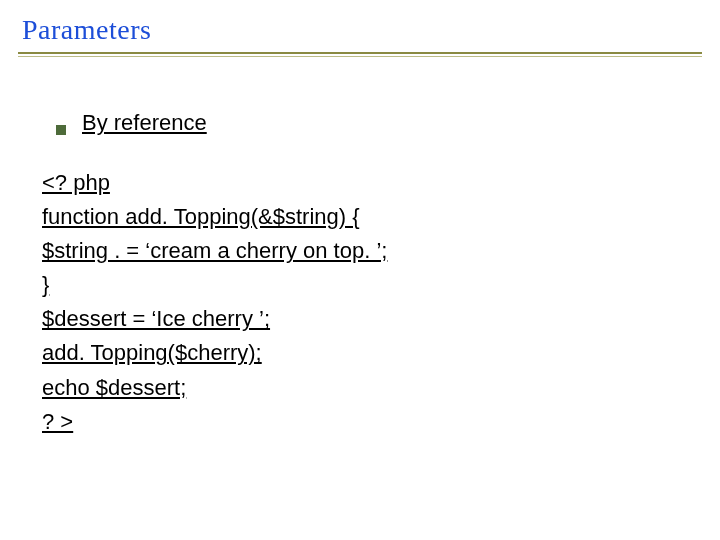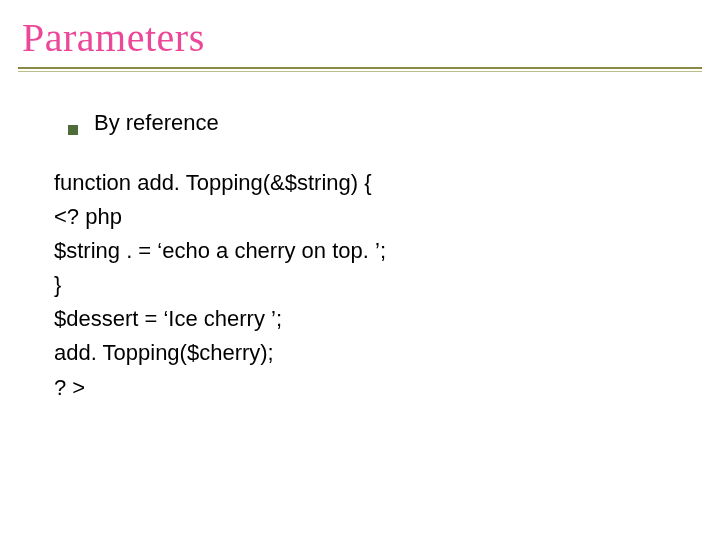--- a/index.html
+++ b/index.html
@@ -18,41 +18,42 @@
     height: 540px;
     box-sizing: border-box;
   }
   .title-wrap {
     position: absolute;
     left: 18px;
     top: 14px;
     width: 684px;
   }
   .title {
-    font-size: 40px;
+    font-size: 28px;
     font-weight: 400;
     letter-spacing: 0.5px;
     margin: 0 0 6px 4px;
-    color: #ec4899;
+    color: #1d4ed8;
   }
   .rule-outer {
     border-top: 2px solid #8a8a42;
     height: 6px;
     margin-left: 0;
   }
   .rule-inner {
     border-top: 1px solid #bdbd88;
     margin-top: 2px;
     height: 0;
   }
   .body {
     position: absolute;
-    left: 68px;
+    left: 56px;
     top: 110px;
     width: 620px;
+    text-decoration: underline;
   }
   .bullet-row {
     display: flex;
     align-items: baseline;
     margin-bottom: 30px;
   }
   .bullet {
     width: 10px;
     height: 10px;
     background: #4e6b3a;
@@ -88,24 +89,25 @@
   </div>
 
   <div class="body">
 
     <div class="bullet-row">
       <span class="bullet"></span>
       <span class="bullet-text">By reference</span>
     </div>
 
     <div class="code-block">
+      <div class="code-line">&lt;? php</div>
       <div class="code-line">function add. Topping(&amp;$string) {</div>
-      <div class="code-line">&lt;? php</div>
-      <div class="code-line">$string . = ‘echo a cherry on top. ’;</div>
+      <div class="code-line">$string . = ‘cream a cherry on top. ’;</div>
       <div class="code-line">}</div>
       <div class="code-line">$dessert = ‘Ice cherry ’;</div>
       <div class="code-line">add. Topping($cherry);</div>
+      <div class="code-line">echo $dessert;</div>
       <div class="code-line">? &gt;</div>
     </div>
 
   </div>
 
 </div>
 
 </body></html>

